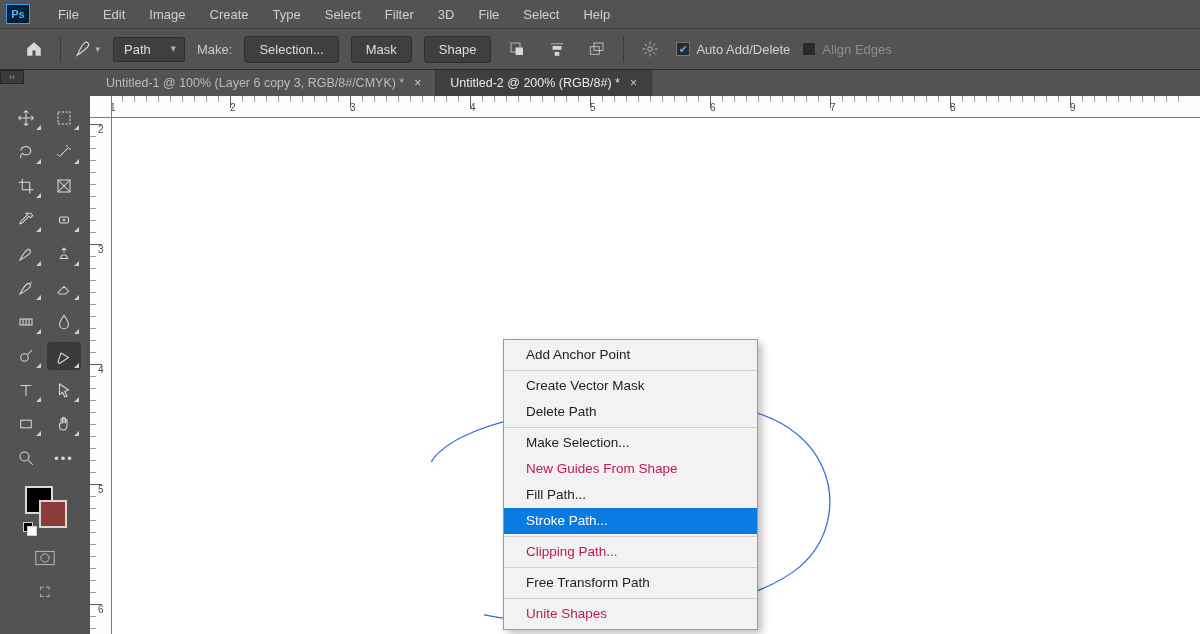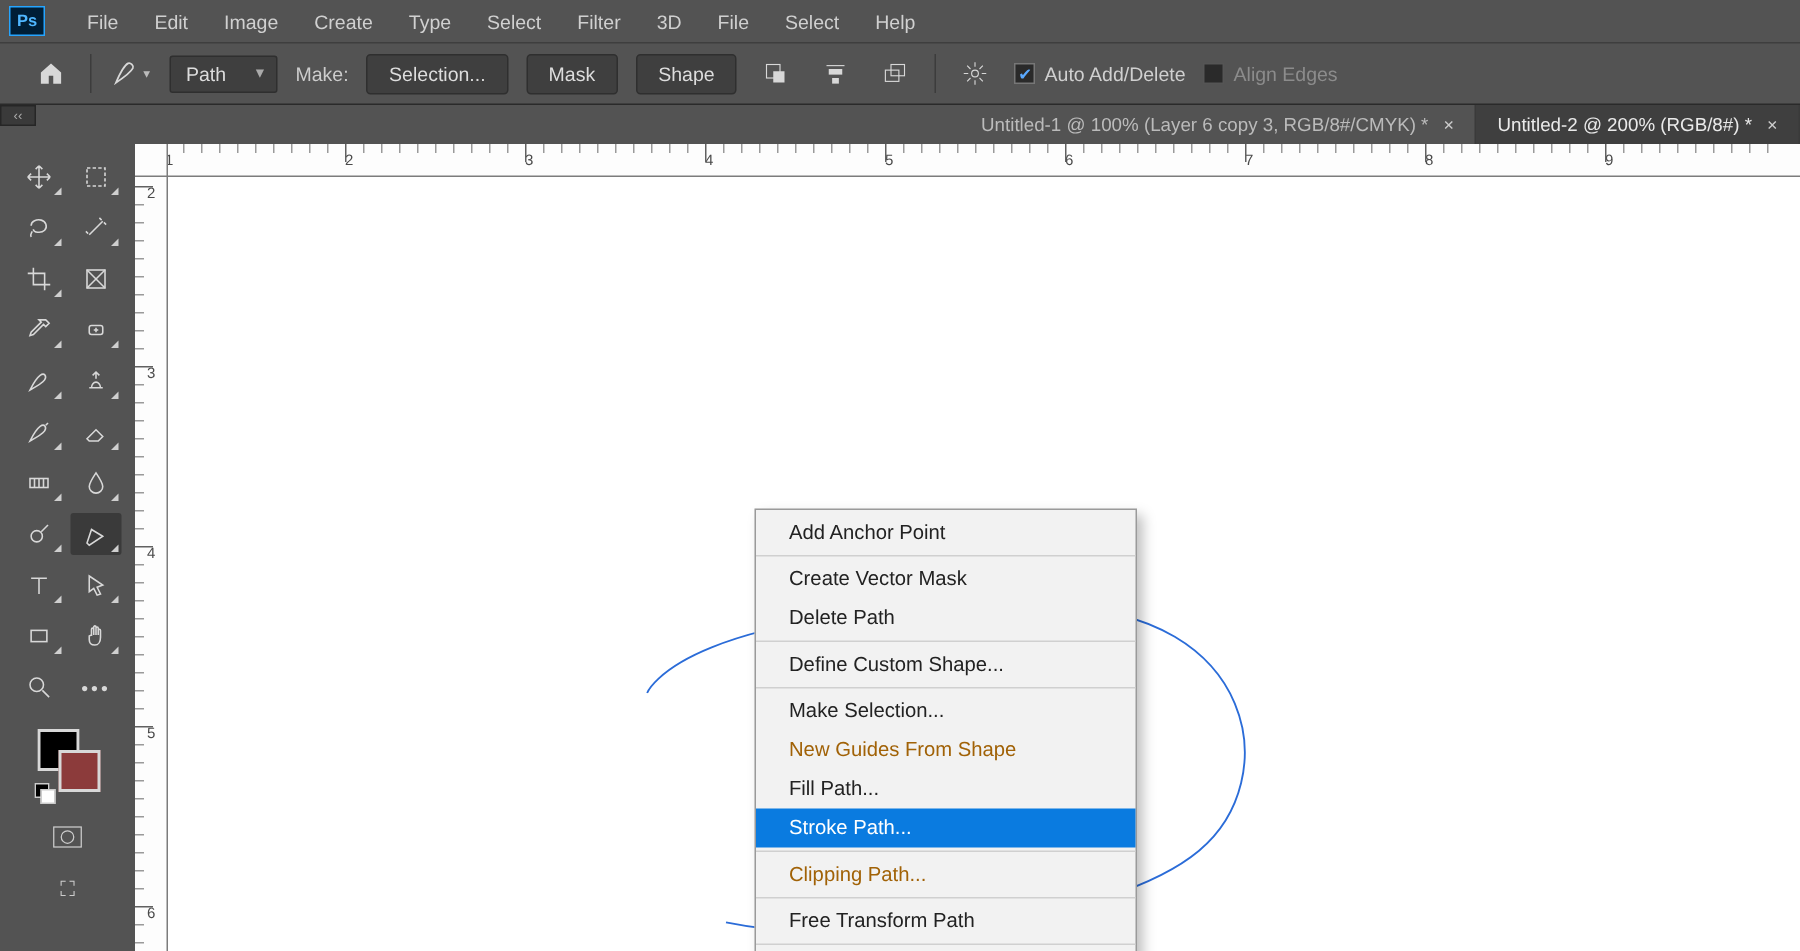--- a/index.html
+++ b/index.html
@@ -73,21 +73,20 @@
     background:#3a3a3a;border:1px solid #262626;color:#aaa;font-size:9px;
     display:flex;align-items:center;justify-content:center;
   }
 
   
   .doctabs{
     margin-left:92px;
     height:26px;
     display:flex;
     align-items:stretch;
-    justify-content:flex-end;
   }
   .doctab{
     display:flex;align-items:center;gap:10px;
     padding:0 14px;color:#bbb;font-size:12.5px;
     background:#535353;border-right:1px solid #3a3a3a;
   }
   .doctab.active{background:#3f3f3f;color:#eaeaea;}
   .doctab .close{font-size:12px;color:#ccc;}
 
   
@@ -137,21 +136,21 @@
     box-shadow:4px 4px 8px rgba(0,0,0,0.25);
     font-family:Tahoma, Verdana, sans-serif;
     font-size:13.5px;color:#222;
     padding:2px 0;
   }
   .ctxmenu .row{
     padding:3px 22px;line-height:20px;white-space:nowrap;
   }
   .ctxmenu .row.sep{border-top:1px solid #d0d0d0;margin-top:2px;padding-top:5px;}
   .ctxmenu .row.highlight{background:#0a7be0;color:#fff;}
-  .ctxmenu .row.dis{color:#a16207;}
+  .ctxmenu .row.dis{color:#be185d;}
 </style>
 </head>
 <body>
 
 <div class="menubar">
   <div class="ps-logo">Ps</div>
   <div class="mitem">File</div>
   <div class="mitem">Edit</div>
   <div class="mitem">Image</div>
   <div class="mitem">Create</div>
@@ -578,21 +577,20 @@
     <div class="canvas">
       <svg class="pathline" style="left:0;top:0;width:100%;height:100%;" viewBox="0 0 1100 540">
         <path d="M 315 360 C 315 360 340 295 600 300 C 740 303 760 420 700 470 C 640 520 470 540 370 520"></path>
       </svg>
     </div>
 
     <div class="ctxmenu">
       <div class="row">Add Anchor Point</div>
       <div class="row sep">Create Vector Mask</div>
       <div class="row">Delete Path</div>
-      <div class="row sep">Define Custom Shape...</div>
       <div class="row sep">Make Selection...</div>
       <div class="row dis">New Guides From Shape</div>
       <div class="row">Fill Path...</div>
       <div class="row highlight">Stroke Path...</div>
       <div class="row sep dis">Clipping Path...</div>
       <div class="row sep">Free Transform Path</div>
       <div class="row sep dis">Unite Shapes</div>
 
     </div>
   </div>

